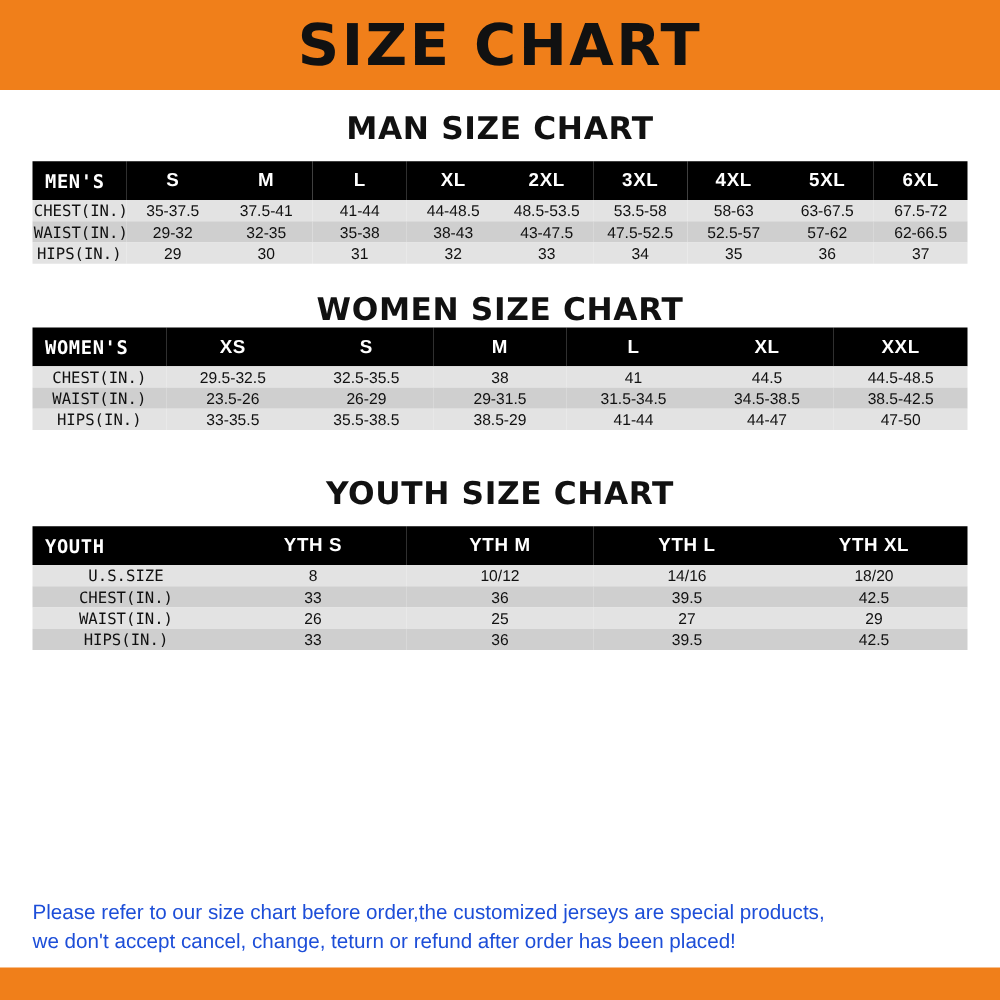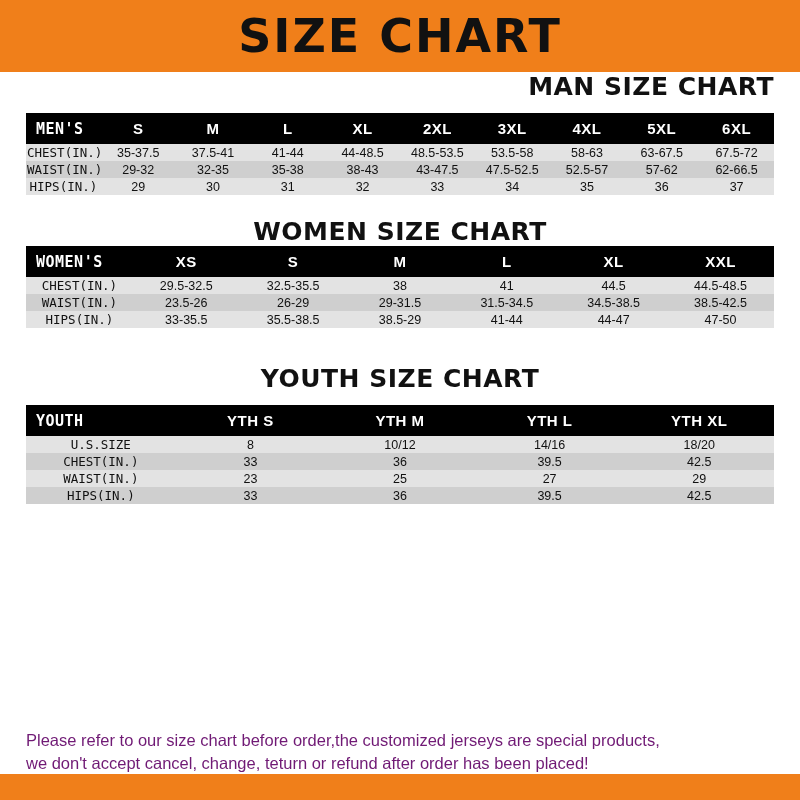--- a/index.html
+++ b/index.html
@@ -42,21 +42,21 @@
     box-sizing: border-box;
   }
   .section-title {
     text-align: center;
     font-family: "DejaVu Sans", sans-serif;
     font-weight: bold;
     font-size: 25px;
     color: #111111;
     letter-spacing: 0.5px;
   }
-  .t-man { margin-top: 0; margin-bottom: 12px; text-align: right; }
+  .t-man { margin-top: 16px; margin-bottom: 12px; }
   .t-women { margin-top: 22px; margin-bottom: 0; }
   .t-youth { margin-top: 36px; margin-bottom: 12px; }
 
   table {
     width: 100%;
     border-collapse: collapse;
     table-layout: fixed;
   }
   table tr { height: 15px; }
   table td {
@@ -87,21 +87,22 @@
   tr.band-dark  { background: #CFCFCF; }
   td.rowlabel {
     font-family: "DejaVu Sans Mono", monospace;
     font-size: 12.5px;
     text-align: center;
     letter-spacing: 0;
   }
   .note {
     padding: 0 26px;
     margin-top: 14px;
-    color: #701a75;
+    margin-bottom: 10px;
+    color: #1d4ed8;
     font-size: 16.5px;
     line-height: 1.35;
     font-family: "Liberation Sans", sans-serif;
   }
   .note p { margin: 0; }
   .bottom-bar {
     height: 26px;
     background: #F07F1A;
   }
 </style>
@@ -231,21 +232,21 @@
       </tr>
       <tr class="band-dark">
         <td class="rowlabel">CHEST(IN.)</td>
         <td>33</td>
         <td>36</td>
         <td>39.5</td>
         <td>42.5</td>
       </tr>
       <tr class="band-light">
         <td class="rowlabel">WAIST(IN.)</td>
-        <td>23</td>
+        <td>26</td>
         <td>25</td>
         <td>27</td>
         <td>29</td>
       </tr>
       <tr class="band-dark">
         <td class="rowlabel">HIPS(IN.)</td>
         <td>33</td>
         <td>36</td>
         <td>39.5</td>
         <td>42.5</td>

